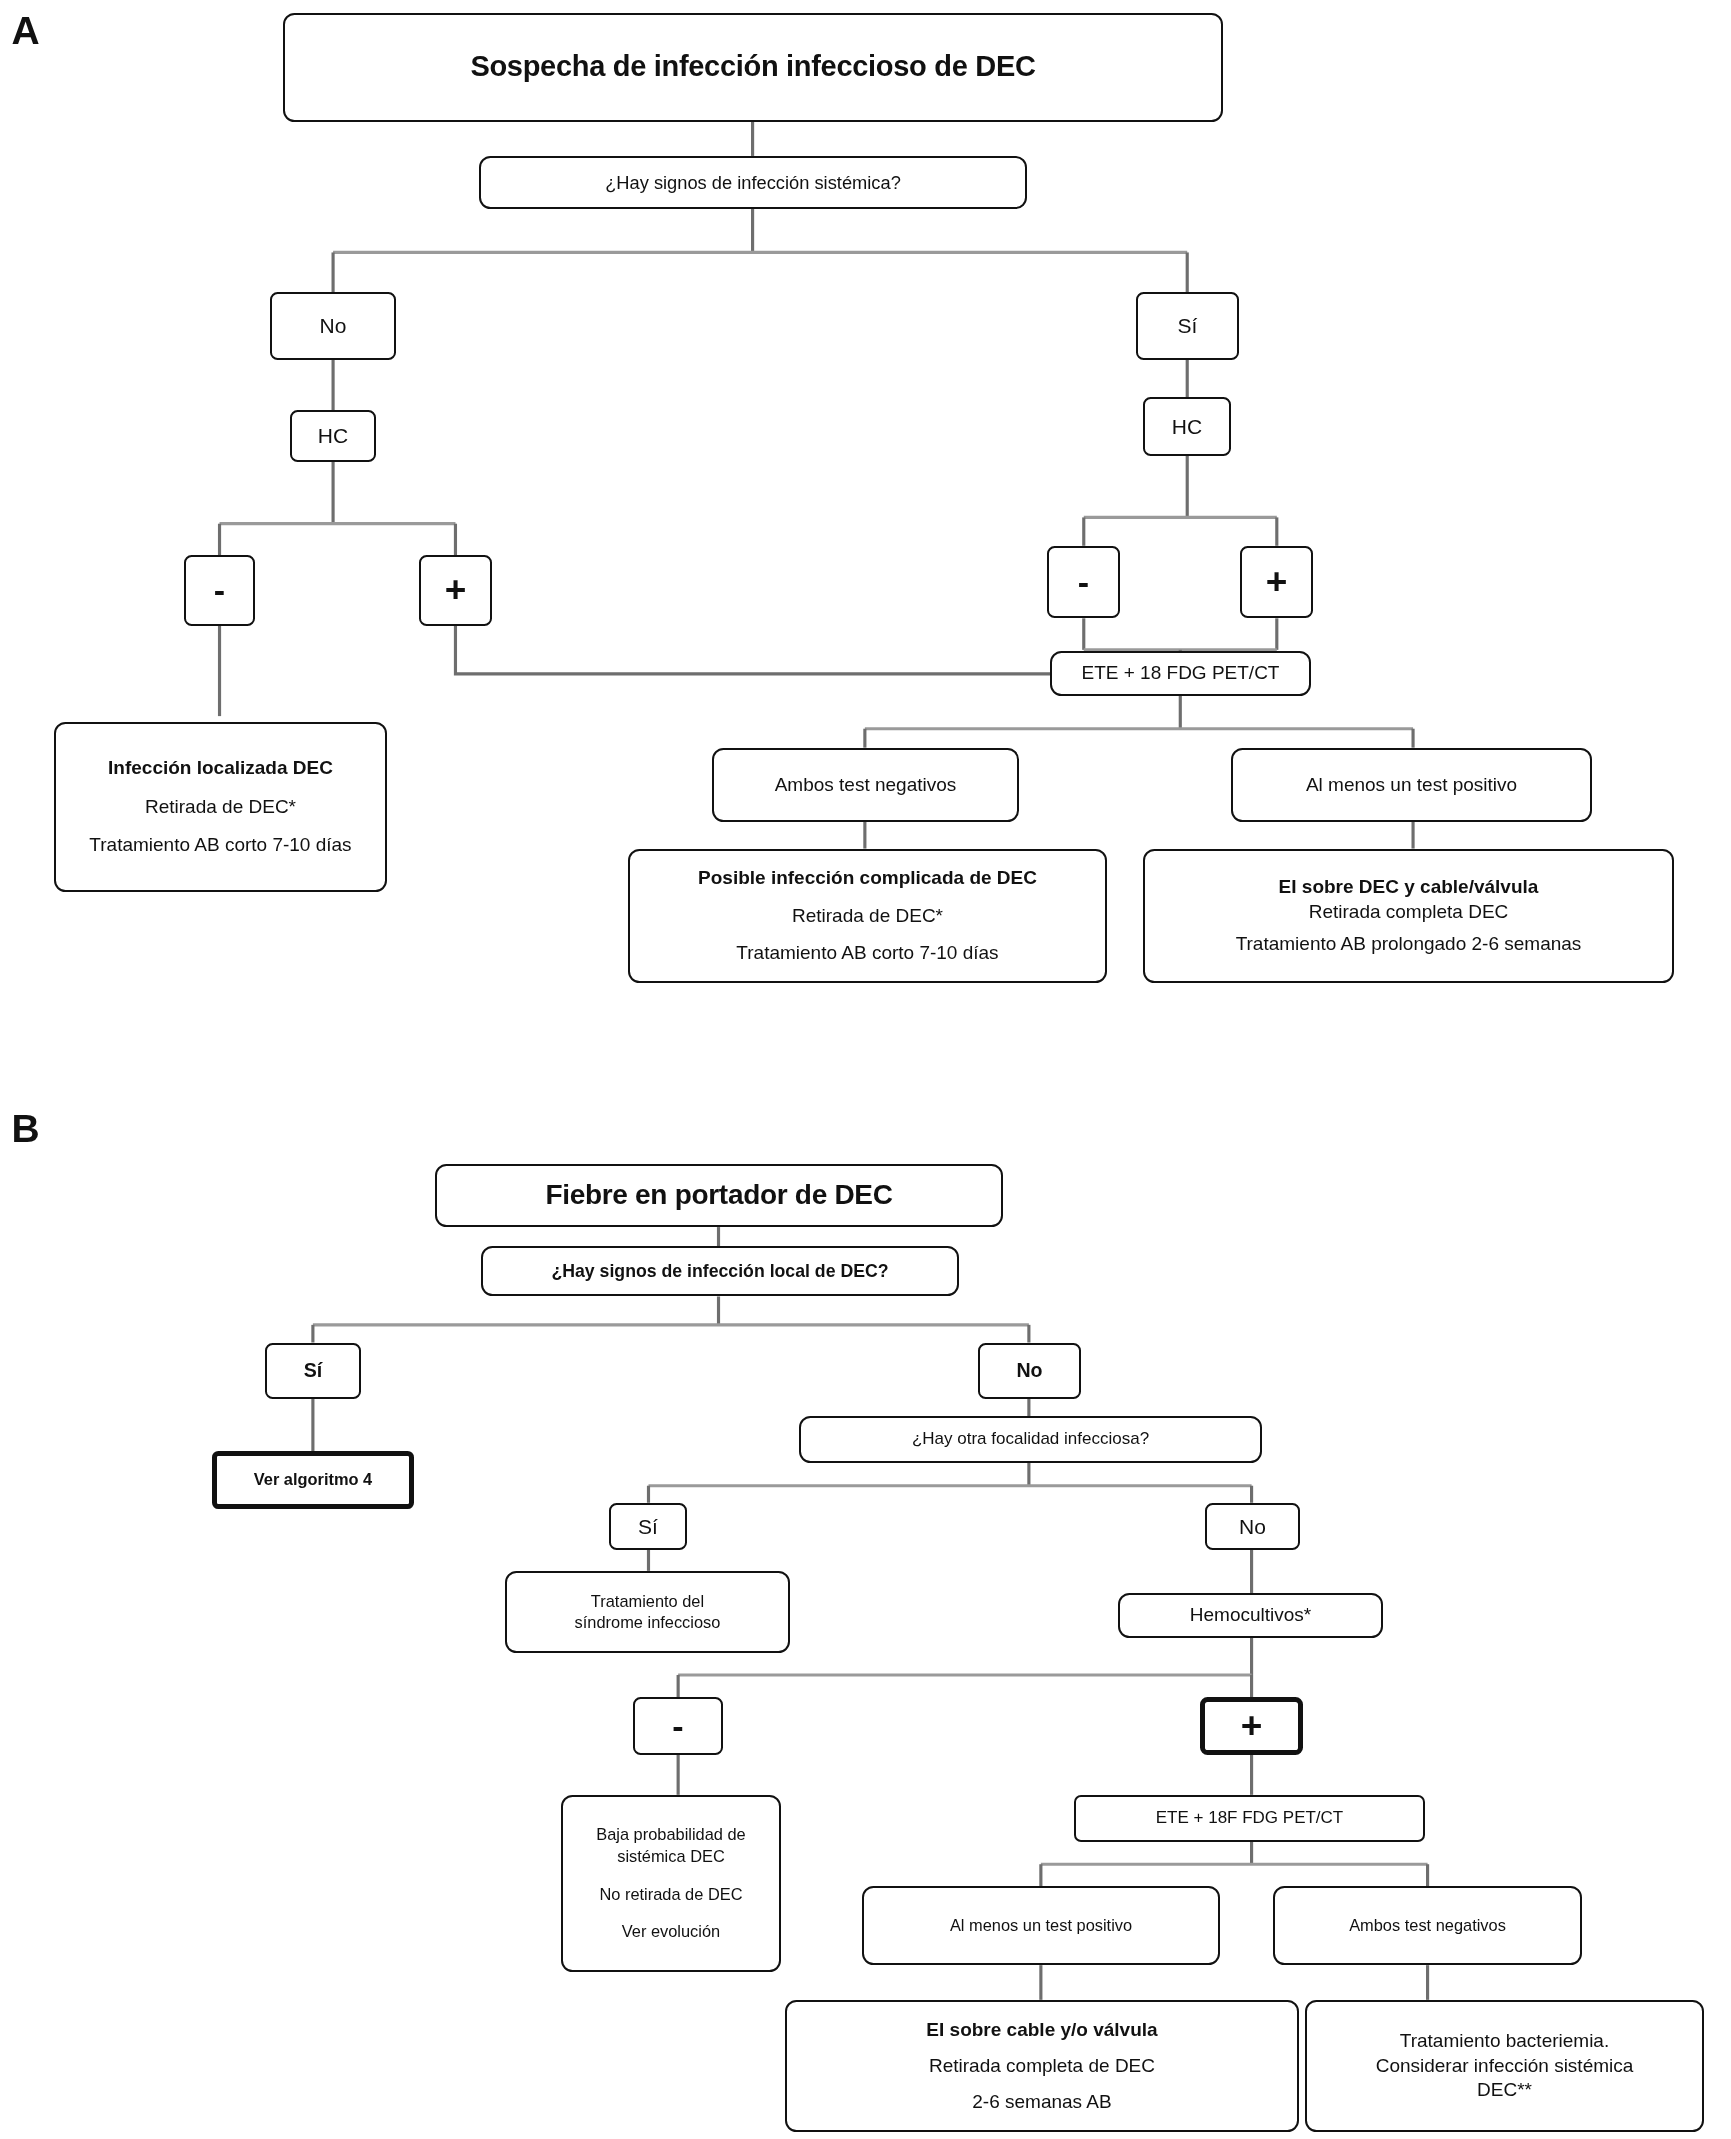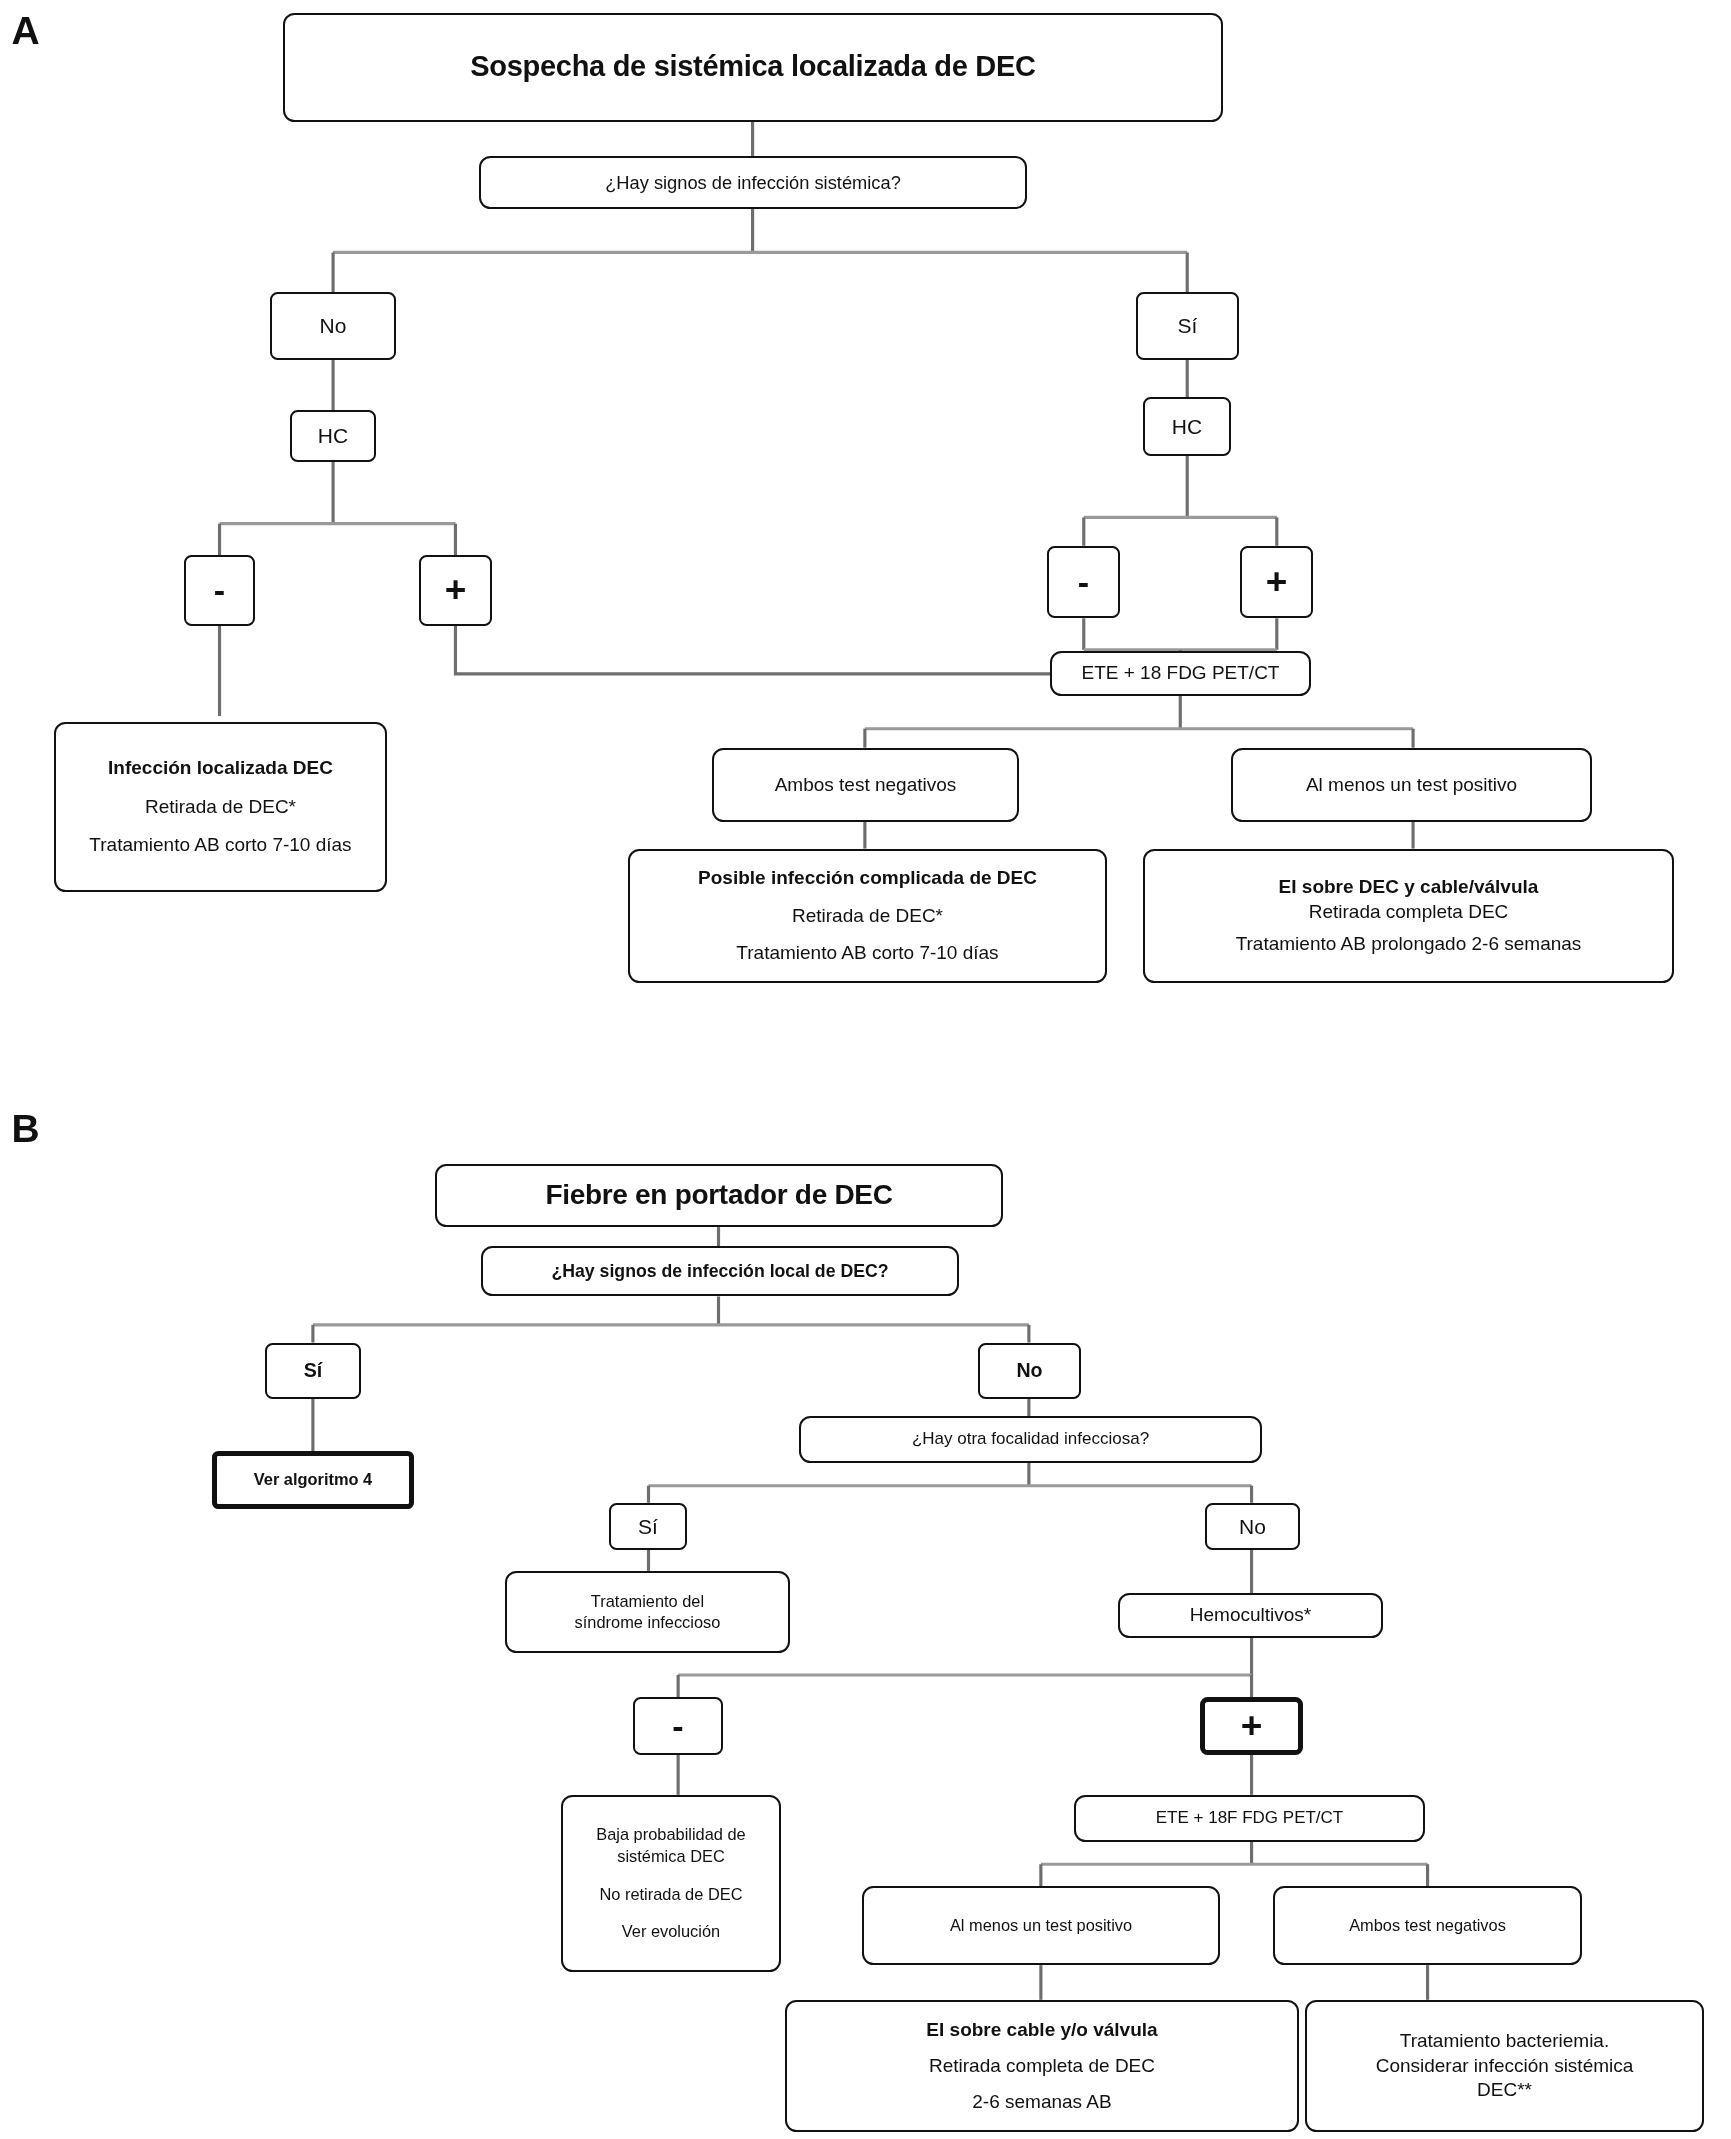--- a/index.html
+++ b/index.html
@@ -145,21 +145,21 @@
 
       <path d="M1650 3115 L1650 3170"></path>
 
       <path d="M2263 3115 L2263 3170"></path>
     </g>
   </svg>
 
   <div class="panel-label" style="left:11.4px;top:11.4px;">A</div>
 
   <div class="node" style="left:283px;top:12.6px;width:940px;height:109px;">
-    <span class="ln b t-title">Sospecha de sistémica localizada de DEC</span>
+    <span class="ln b t-title">Sospecha de infección infeccioso de DEC</span>
   </div>
 
   <div class="node" style="left:479px;top:156px;width:548px;height:53px;">
     <span class="ln t-q">¿Hay signos de infección sistémica?</span>
   </div>
 
   <div class="node sq" style="left:270px;top:292px;width:126px;height:68px;">
     <span class="ln t-yn">No</span>
   </div>
 
@@ -265,21 +265,21 @@
   </div>
 
   <div class="node sq" style="left:633px;top:1697px;width:90px;height:58px;">
     <span class="ln t-sym">-</span>
   </div>
 
   <div class="node sq thick" style="left:1200px;top:1697px;width:103px;height:58px;">
     <span class="ln t-symb">+</span>
   </div>
 
-  <div class="node" style="left:1074px;top:1795px;width:351px;height:47px;">
+  <div class="node" style="left:1074px;top:1795px;width:351px;height:47px;border-radius:7px;">
     <span class="ln t-small">ETE + 18F FDG PET/CT</span>
   </div>
 
   <div class="node" style="left:862px;top:1886px;width:358px;height:79px;">
     <span class="ln t-out-s">Al menos un test positivo</span>
   </div>
 
   <div class="node" style="left:1273px;top:1886px;width:309px;height:79px;">
     <span class="ln t-out-s">Ambos test negativos</span>
   </div>

